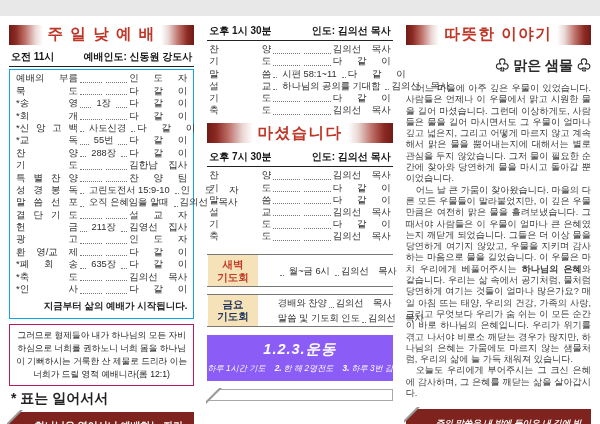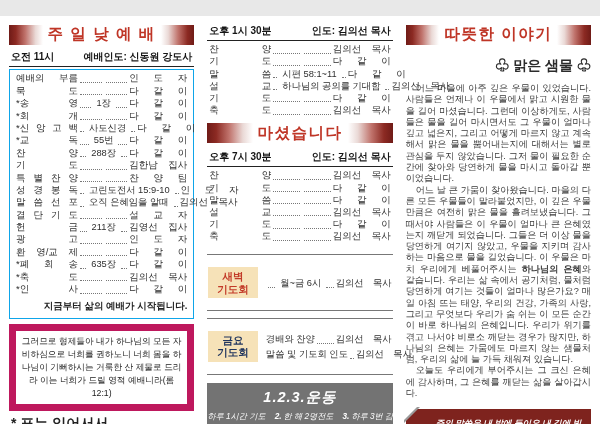--- a/index.html
+++ b/index.html
@@ -27,49 +27,49 @@
   .mid-col .row { height:12.2px; }
   .lbl { display:inline-block; width:62px; flex-shrink:0; white-space:nowrap;
          text-align:justify; text-align-last:justify; }
   .val { display:inline-block; min-width:58px; flex-shrink:0; white-space:nowrap;
          text-align:justify; text-align-last:justify; }
   .dots { flex:1; border-bottom:1px dotted #777; margin:0 2px 2.5px; min-width:4px; }
   .mid { white-space:nowrap; padding:0 3px; font-size:9.3px; }
   .mid:empty { padding:0; }
   .closing { text-align:right; font-size:9.5px; font-weight:600; padding:4px 0 3px; color:#222; }
 
-  .versebox { border:7px solid #be185d; margin-top:5px; padding:4px 5px;
+  .versebox { border:1px solid #be185d; margin-top:5px; padding:4px 5px;
     font-size:8.7px; line-height:1.5; text-align:center; color:#222; }
   .footnote { font-size:14px; color:#222; margin:4px 0 4px 2px;font-weight:bold; }
 
   
   .redbox { position:relative; background:#7e231e; color:#fff; font-weight:bold;
     padding:6px 8px 6px 26px; font-size:10px; line-height:1.55; }
   .redbox.small { font-size:8.6px; font-style:italic; padding:8px 8px 8px 30px; margin-top:10px; }
   .fold { position:absolute; width:0; height:0; }
   .fold-b { top:-2px; left:-2px; border-top:16px solid #9a9a9a; border-right:16px solid transparent; }
   .fold-w { top:-3px; left:-3px; border-top:15px solid #ffffff; border-right:15px solid transparent; }
 
   
   .svc { margin-bottom:4px; }
   .svc .rows-wrap { padding:3px 2px 0; }
-  .pblock { display:flex; align-items:center; gap:8px;
+  .pblock { display:flex; align-items:center; gap:20px;
     border-top:1px solid #777; border-bottom:1px solid #777;
-    padding:12px 1px; margin-top:7px; }
+    padding:0 1px; margin-top:7px; }
   .plabel { background:#f6e2b8; padding:3px 9px; text-align:center;
     font-weight:bold; font-size:10.5px; line-height:1.18; flex-shrink:0; }
   .plabel span { display:block; }
   .plabel.dawn { color:#c23a28; }
   .plabel.friday { color:#20355e; }
   .pcontent { flex:1; min-width:0; }
   .frow { display:flex; align-items:flex-end; height:15px; font-size:9.3px; }
   .frow .flbl { white-space:nowrap; }
   .frow .val { min-width:56px; }
 
-  .tealbox { background:#737373; color:#fff; text-align:center;
+  .tealbox { background:#8b5cf6; color:#fff; text-align:center;
     padding:5px 3px 7px; margin-top:8px; }
   .teal-title { font-size:14.5px; font-weight:bold; font-style:italic; letter-spacing:1px; }
   .teal-items { display:flex; justify-content:center; gap:9px; margin-top:4px;
     font-size:8.2px; font-style:italic; white-space:nowrap; }
   .teal-items b { margin-right:2px; }
 
   .notebox { position:relative; border:1px solid #a8a8a8; margin-top:8px;
     padding:5px 8px 5px 24px; font-size:9px; font-style:italic; color:#3d3d3d; line-height:1.5; }
 
   

